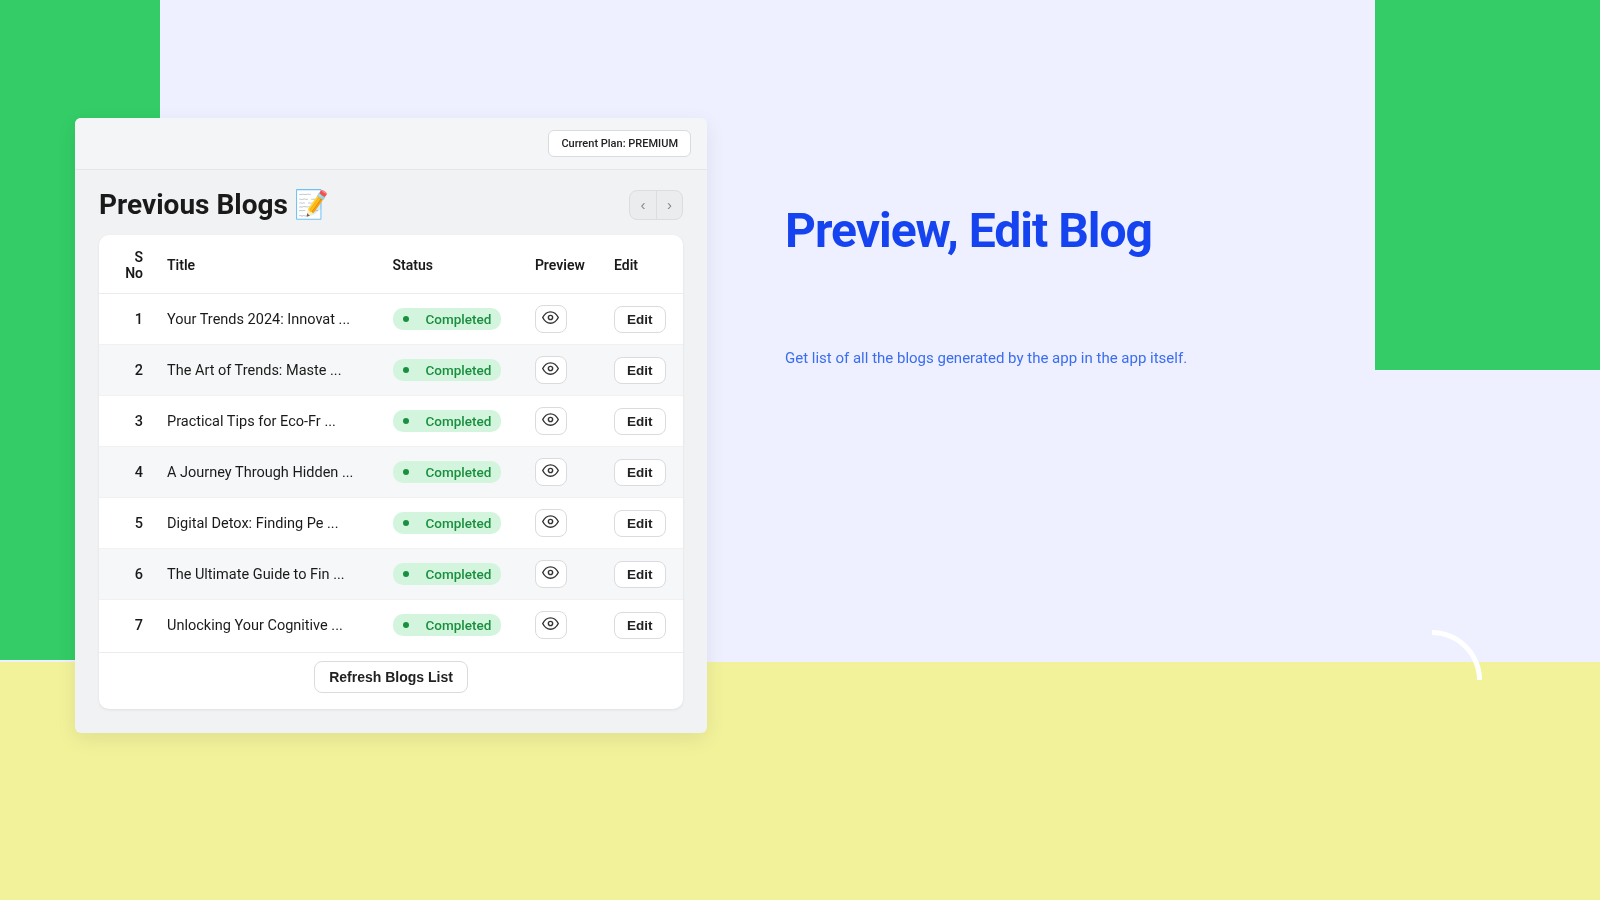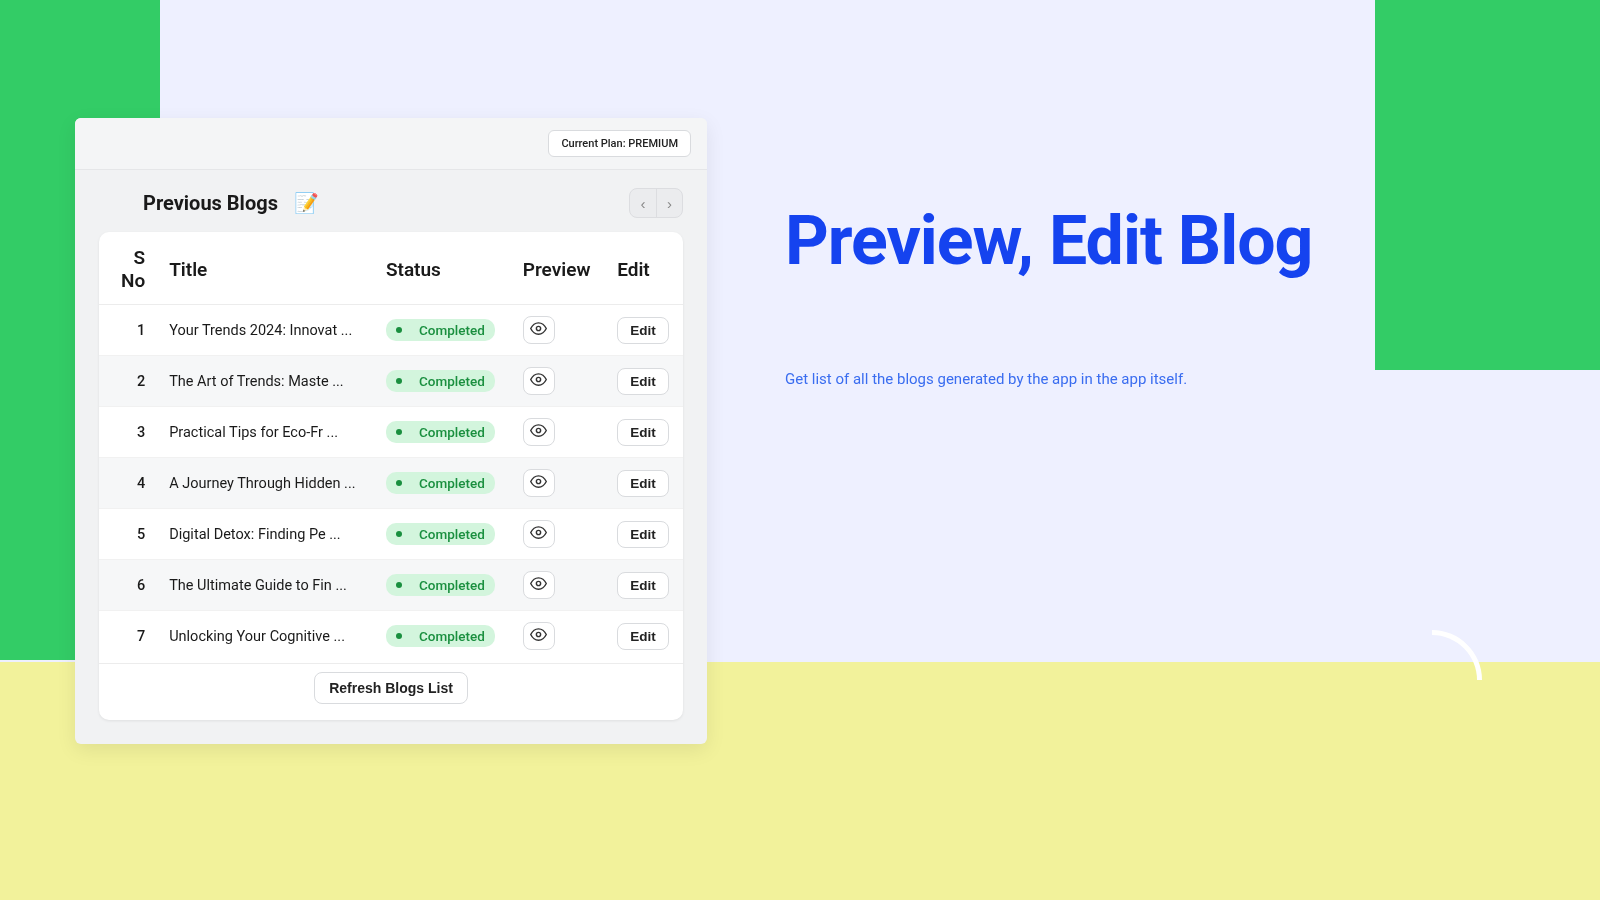--- a/index.html
+++ b/index.html
@@ -69,27 +69,26 @@
   .section {
     padding: 18px 24px 24px;
   }
   .section-header {
     display: flex;
     align-items: center;
     justify-content: space-between;
     margin-bottom: 14px;
   }
   .section-title {
-    font-size: 20px;
+    font-size: 28px;
     font-weight: 700;
     color: #1a1a1a;
     display: flex;
     align-items: center;
-    gap: 16px;
-    margin-left: 44px;
+    gap: 6px;
   }
   .pager {
     display: flex;
     border: 1px solid #dcdde0;
     border-radius: 8px;
     overflow: hidden;
     background: #ebecee;
   }
   .pager button {
     width: 26px; height: 28px;
@@ -110,21 +109,21 @@
     border-radius: 10px;
     box-shadow: 0 1px 3px rgba(0,0,0,0.08);
     padding: 0 0 16px;
   }
   table {
     width: 100%;
     border-collapse: collapse;
   }
   thead th {
     text-align: left;
-    font-size: 19px;
+    font-size: 14px;
     font-weight: 600;
     color: #1a1a1a;
     padding: 14px 12px 12px;
     border-bottom: 1px solid #ececec;
   }
   thead th:first-child { padding-left: 22px; text-align: right; width: 56px; }
   tbody tr:nth-child(even) { background: #f6f7f8; }
   tbody td {
     padding: 11px 12px;
     font-size: 14.5px;
@@ -185,21 +184,21 @@
     color: #222;
     cursor: pointer;
   }
   .hero {
     position: absolute;
     left: 785px;
     top: 205px;
     width: 560px;
   }
   .hero-title {
-    font-size: 68px;
+    font-size: 48px;
     line-height: 1.08;
     font-weight: 700;
     color: #1543ef;
     letter-spacing: -1px;
     margin-bottom: 90px;
   }
   .hero-sub {
     font-size: 15px;
     line-height: 1.55;
     color: #3a6df0;

